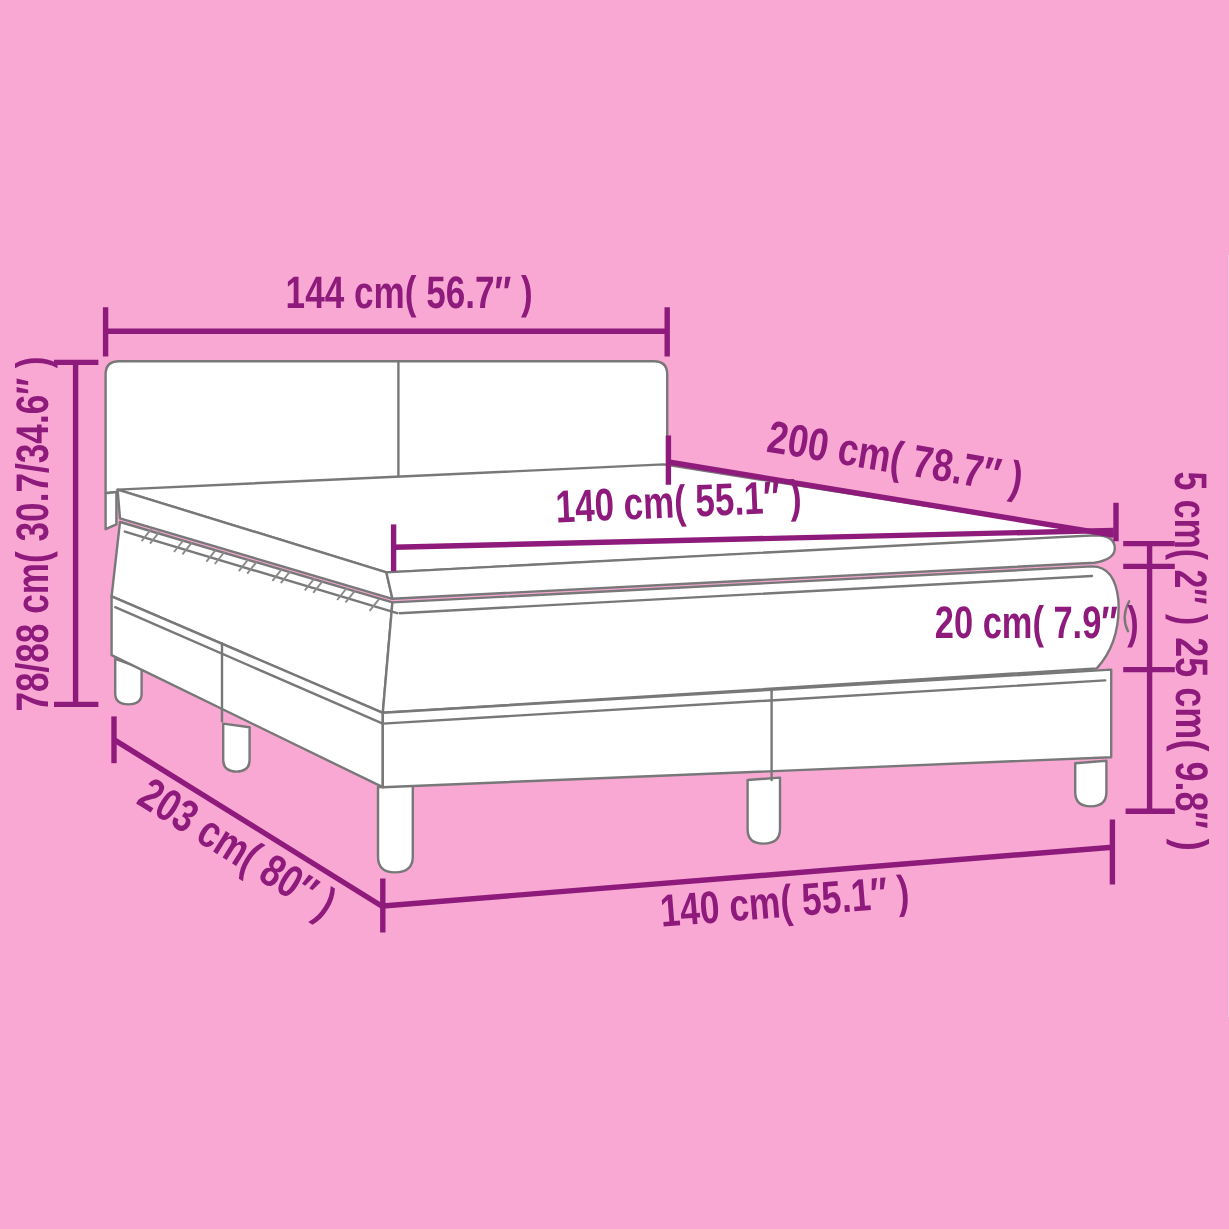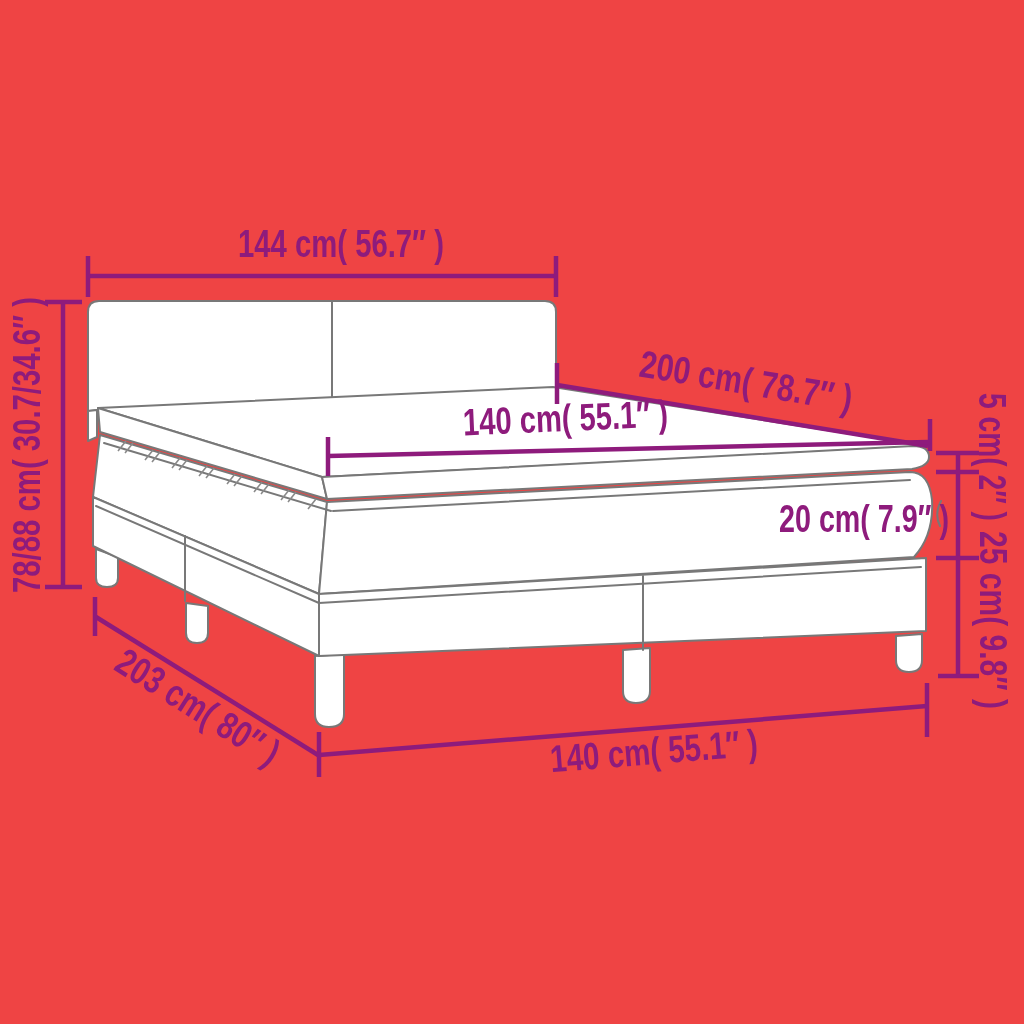--- a/index.html
+++ b/index.html
@@ -1,17 +1,17 @@
 <!DOCTYPE html>
 <html><head>
 <meta charset="utf-8">
 <style>
   html,body{margin:0;padding:0;background:#ffffff;}
   body{width:1024px;height:1024px;overflow:hidden;}
-  .stage{width:1024px;height:1024px;position:relative;background:#ef4444;}
+  .stage{width:1024px;height:1024px;position:relative;background:#f9a8d4;}
   
   .ln{stroke:#787878;stroke-width:2;fill:#ffffff;stroke-linejoin:round;stroke-linecap:round;}
   .lno{stroke:#787878;stroke-width:2;fill:none;stroke-linejoin:round;stroke-linecap:round;}
   .stitch{stroke:#8a8a8a;stroke-width:1.6;fill:none;}
   
   .dim{stroke:#8e1b7c;stroke-width:4.5;fill:none;}
   .dimtxt{fill:#8e1b7c;font-family:"Liberation Sans",sans-serif;font-weight:700;
           font-size:38px;text-anchor:middle;}
 </style>
 </head>

